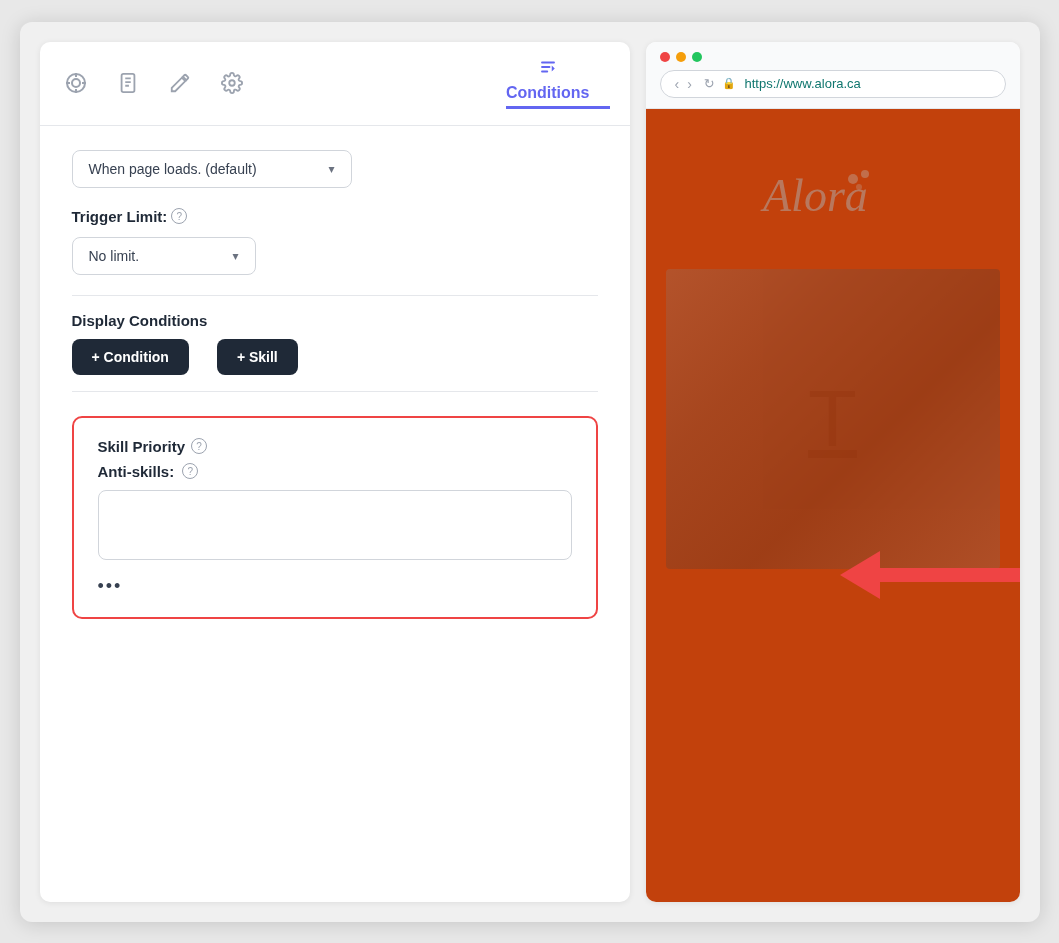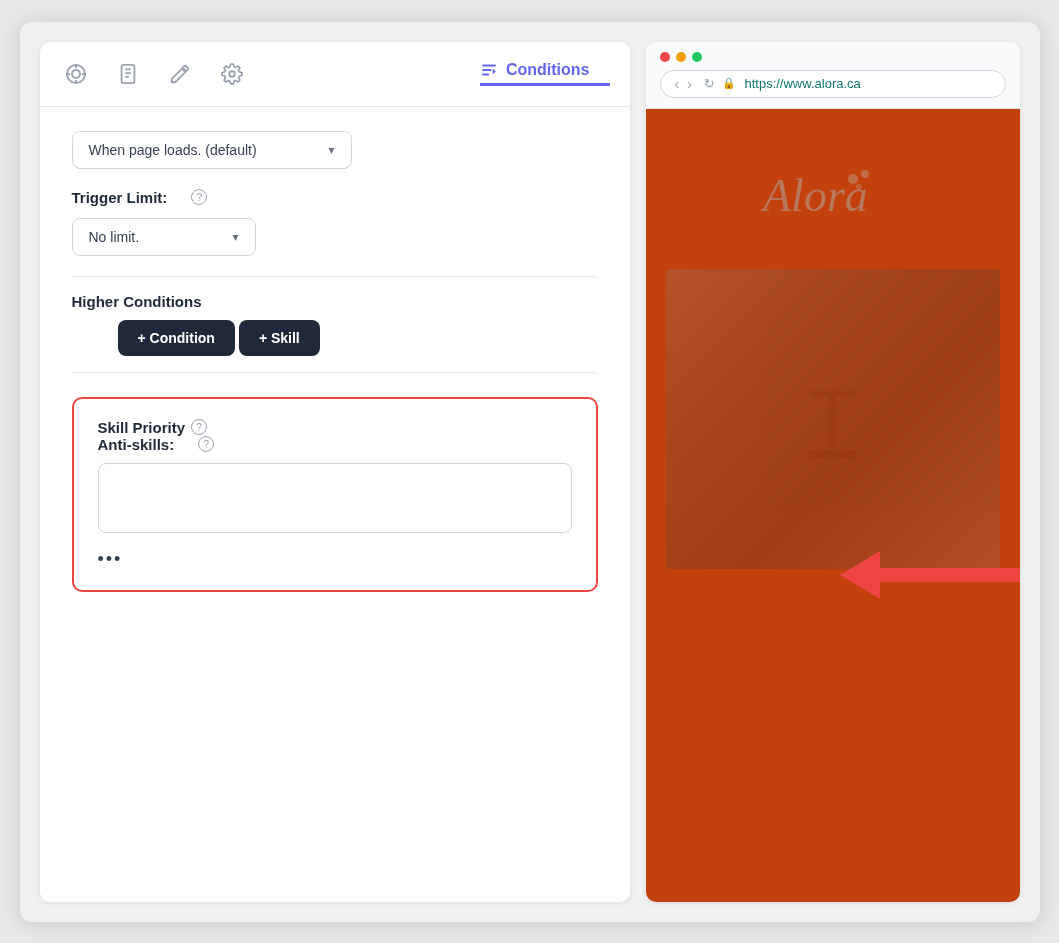--- a/index.html
+++ b/index.html
@@ -61,20 +61,21 @@
       align-items: center;
       gap: 8px;
       color: #6366f1;
       font-weight: 600;
       font-size: 16px;
       padding-bottom: 4px;
       border-bottom: 3px solid #6366f1;
       cursor: pointer;
       margin-left: auto;
       padding-right: 20px;
+      flex-direction: column;
     }
 
     .tab-conditions svg {
       fill: #6366f1;
     }
 
     
     .content-area {
       padding: 24px 32px;
       flex: 1;
@@ -110,21 +111,21 @@
 
     .section-divider {
       border: none;
       border-top: 1px solid #e5e7eb;
       margin: 16px 0;
     }
 
     .section-label-with-help {
       display: flex;
       align-items: center;
-      gap: 24px;
+      gap: 4px;
       font-size: 15px;
       font-weight: 600;
       color: #1f2937;
       margin-bottom: 12px;
     }
 
     .help-icon {
       width: 16px;
       height: 16px;
       border-radius: 50%;
@@ -133,23 +134,22 @@
       align-items: center;
       justify-content: center;
       font-size: 10px;
       color: #9ca3af;
       cursor: pointer;
       font-weight: normal;
     }
 
     .btn-row {
       display: flex;
-      gap: 4px;
+      gap: 28px;
       margin-bottom: 16px;
-      margin-left: 46px;
     }
 
     .btn-dark {
       background: #1f2937;
       color: #fff;
       border: none;
       border-radius: 8px;
       padding: 10px 20px;
       font-size: 14px;
       font-weight: 600;
@@ -167,21 +167,21 @@
       margin-top: 24px;
     }
 
     .priority-title {
       display: flex;
       align-items: center;
       gap: 6px;
       font-size: 15px;
       font-weight: 600;
       color: #1f2937;
-      margin-bottom: 0;
+      margin-bottom: 8px;
     }
 
     .spinner-input {
       display: flex;
       align-items: center;
       justify-content: space-between;
       border: 1.5px solid #d1d5db;
       border-radius: 8px;
       padding: 10px 16px;
       background: #fff;
@@ -196,21 +196,21 @@
       display: flex;
       flex-direction: column;
       gap: 2px;
       font-size: 9px;
       color: #6b7280;
     }
 
     .anti-skills-label {
       display: flex;
       align-items: center;
-      gap: 24px;
+      gap: 8px;
       font-size: 15px;
       font-weight: 600;
       color: #1f2937;
       margin-bottom: 10px;
     }
 
     .anti-skills-input {
       width: 100%;
       border: 1.5px solid #d1d5db;
       border-radius: 8px;
@@ -392,21 +392,21 @@
         <span>Trigger Limit:</span>
         <span class="help-icon">?</span>
       </div>
       <div class="dropdown-select" style="width:184px">
         <span>No limit.</span>
         <span class="dropdown-arrow">▾</span>
       </div>
 
       <hr class="section-divider">
 
-      <div class="section-label">Higher Conditions</div>
+      <div class="section-label">Display Conditions</div>
       <div class="btn-row">
         <button class="btn-dark">+ Condition</button>
         <button class="btn-dark">+ Skill</button>
       </div>
 
       <hr class="section-divider">
 
       <div class="priority-box">
 
         <div class="priority-title">

